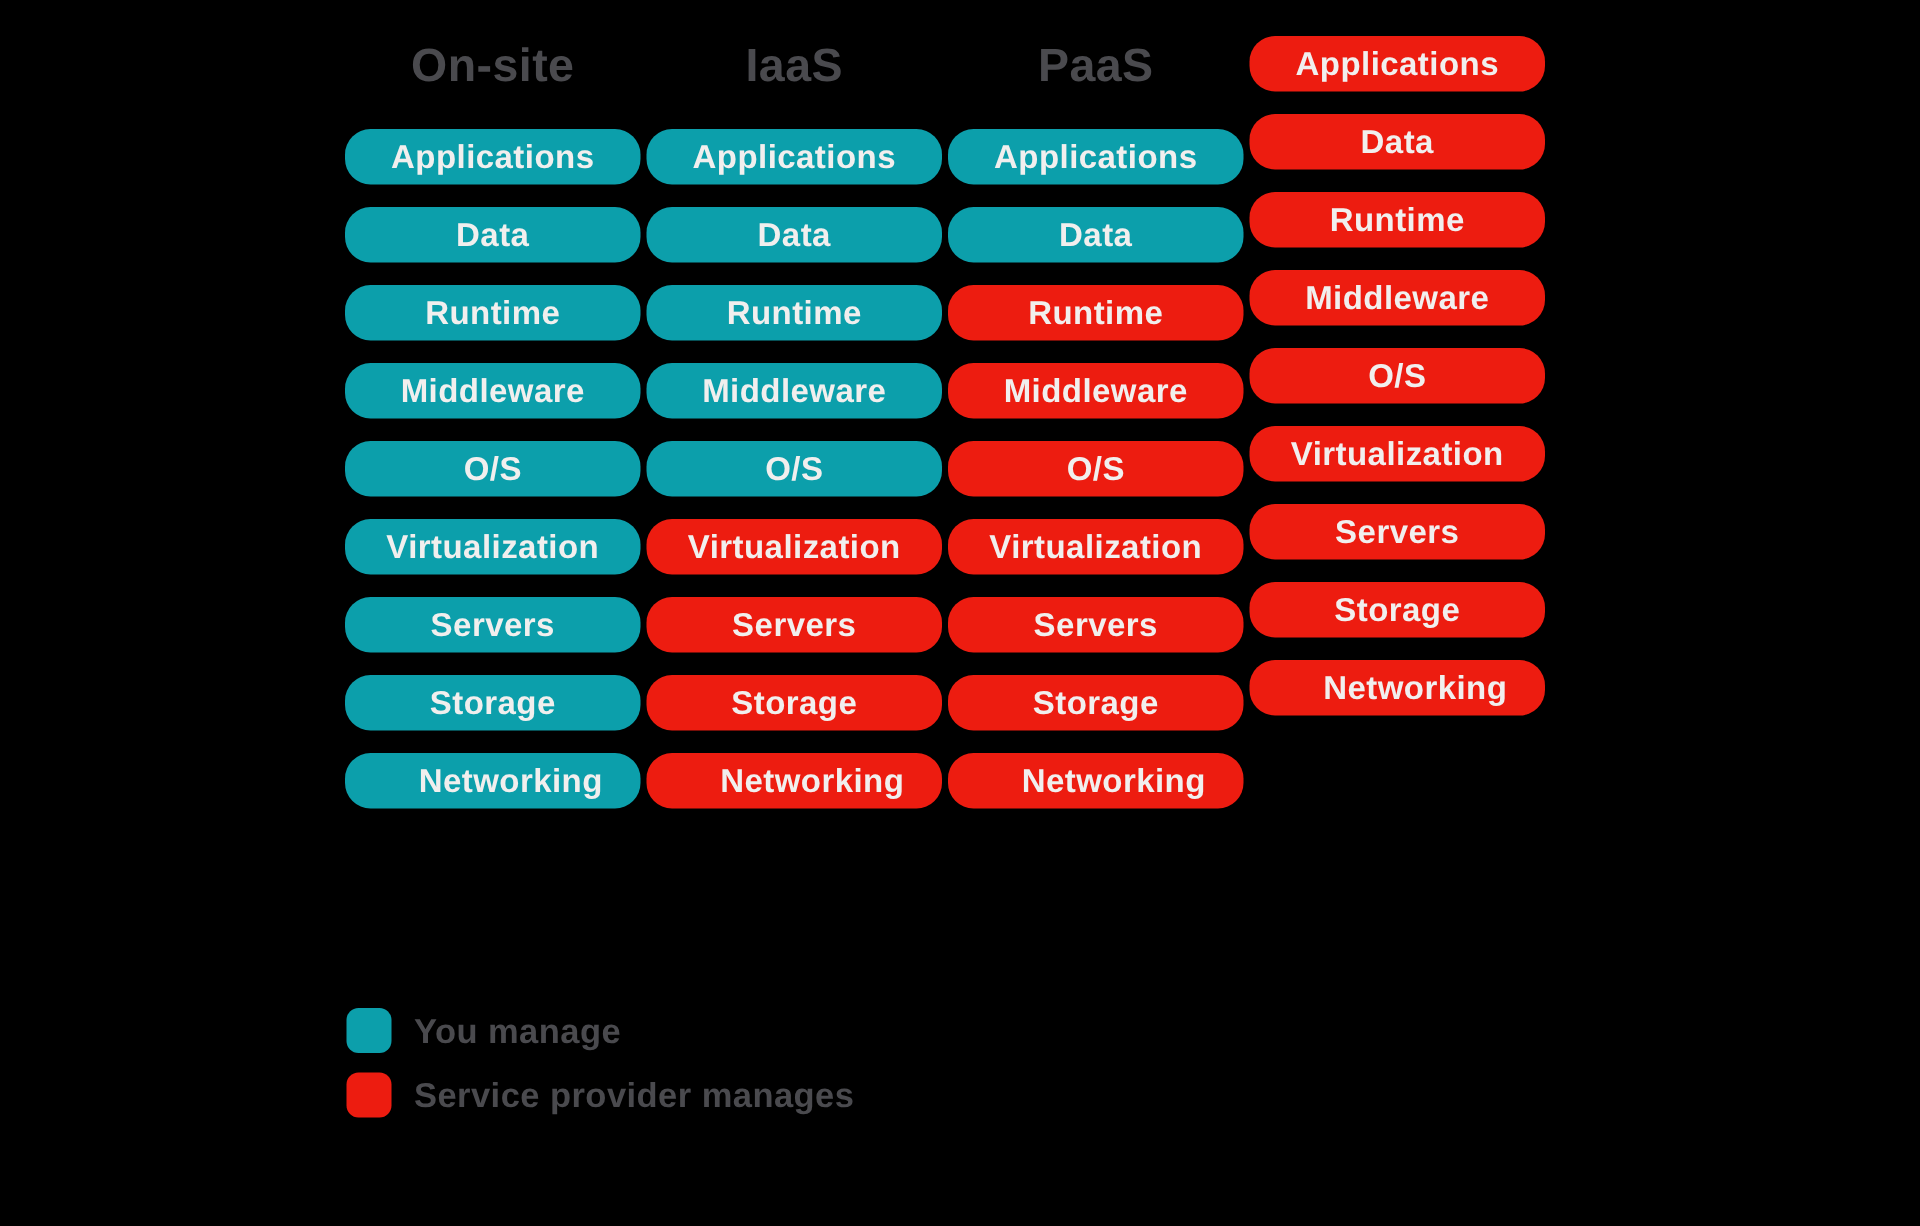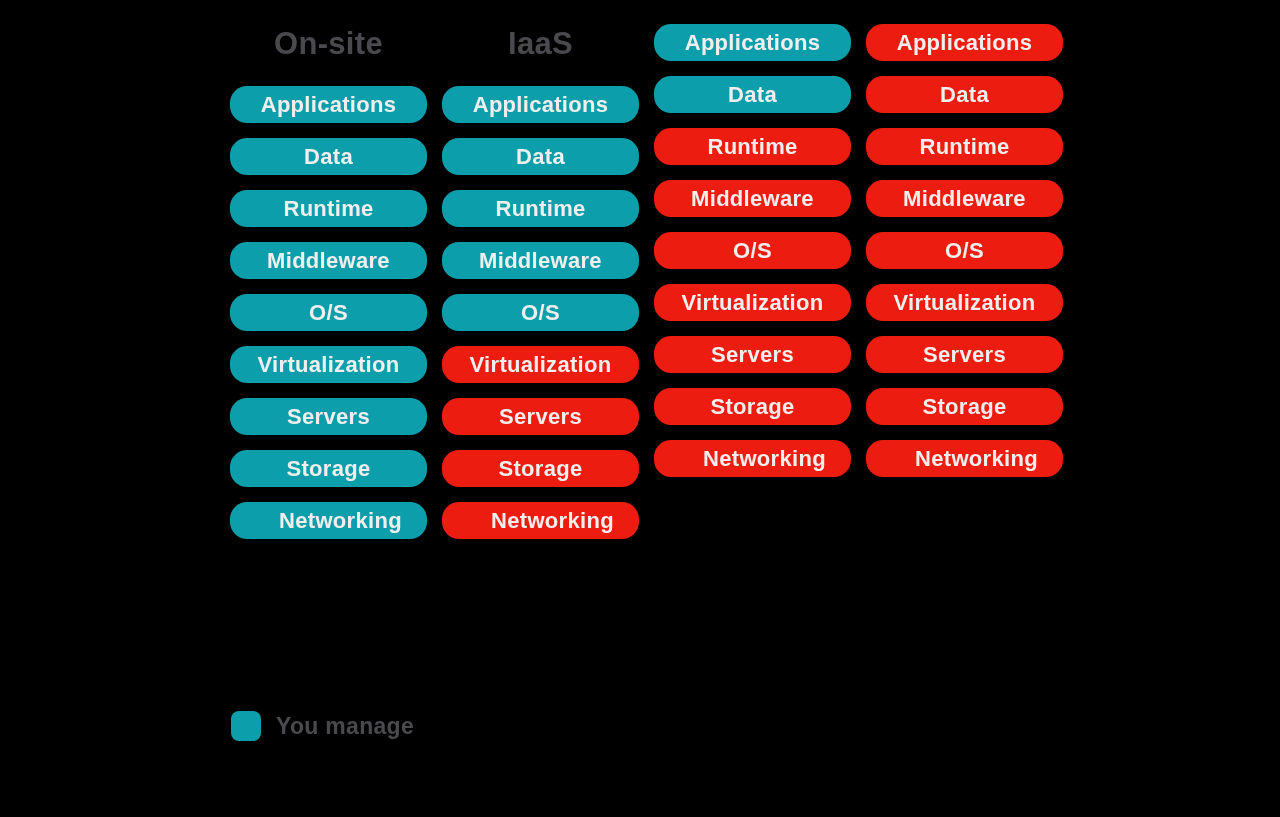--- a/index.html
+++ b/index.html
@@ -17,21 +17,21 @@
   .canvas {
     position: absolute;
     inset: 0;
   }
   .grid {
     position: absolute;
     left: 230px;
     top: 24px;
     display: grid;
     grid-template-columns: repeat(4, 197px);
-    column-gap: 15px;
+    column-gap: 4px;
   }
   .column {
     display: flex;
     flex-direction: column;
   }
   .col-header {
     height: 40px;
     margin-bottom: 22px;
     display: flex;
     align-items: center;
@@ -52,21 +52,21 @@
     font-weight: 700;
     letter-spacing: 0.3px;
     color: var(--pill-text, #f1efee);
   }
   .pill:last-child { margin-bottom: 0; padding-left: 24px; }
   .teal { background: var(--teal, #0c9fab); }
   .red  { background: var(--red, #ed1c10); }
   .legend {
     position: absolute;
     left: 231px;
-    top: 711px;
+    top: 672px;
     display: flex;
     flex-direction: column;
     gap: 13px;
   }
   .legend-row {
     display: flex;
     align-items: center;
   }
   .swatch {
     width: 30px;
@@ -105,20 +105,21 @@
         <div class="pill teal">Data</div>
         <div class="pill teal">Runtime</div>
         <div class="pill teal">Middleware</div>
         <div class="pill teal">O/S</div>
         <div class="pill red">Virtualization</div>
         <div class="pill red">Servers</div>
         <div class="pill red">Storage</div>
         <div class="pill red">Networking</div>
       </div>
       <div class="column">
+        <div class="col-header">PaaS</div>
         <div class="pill teal">Applications</div>
         <div class="pill teal">Data</div>
         <div class="pill red">Runtime</div>
         <div class="pill red">Middleware</div>
         <div class="pill red">O/S</div>
         <div class="pill red">Virtualization</div>
         <div class="pill red">Servers</div>
         <div class="pill red">Storage</div>
         <div class="pill red">Networking</div>
       </div>
@@ -132,14 +133,18 @@
         <div class="pill red">Servers</div>
         <div class="pill red">Storage</div>
         <div class="pill red">Networking</div>
       </div>
     </div>
   <div class="legend" id="legend">
       <div class="legend-row">
         <span class="swatch teal"></span>
         <span class="legend-label">You manage</span>
       </div>
+      <div class="legend-row">
+        <span class="swatch red"></span>
+        <span class="legend-label">Service provider manages</span>
+      </div>
     </div>
 </div>
 
 </body></html>

